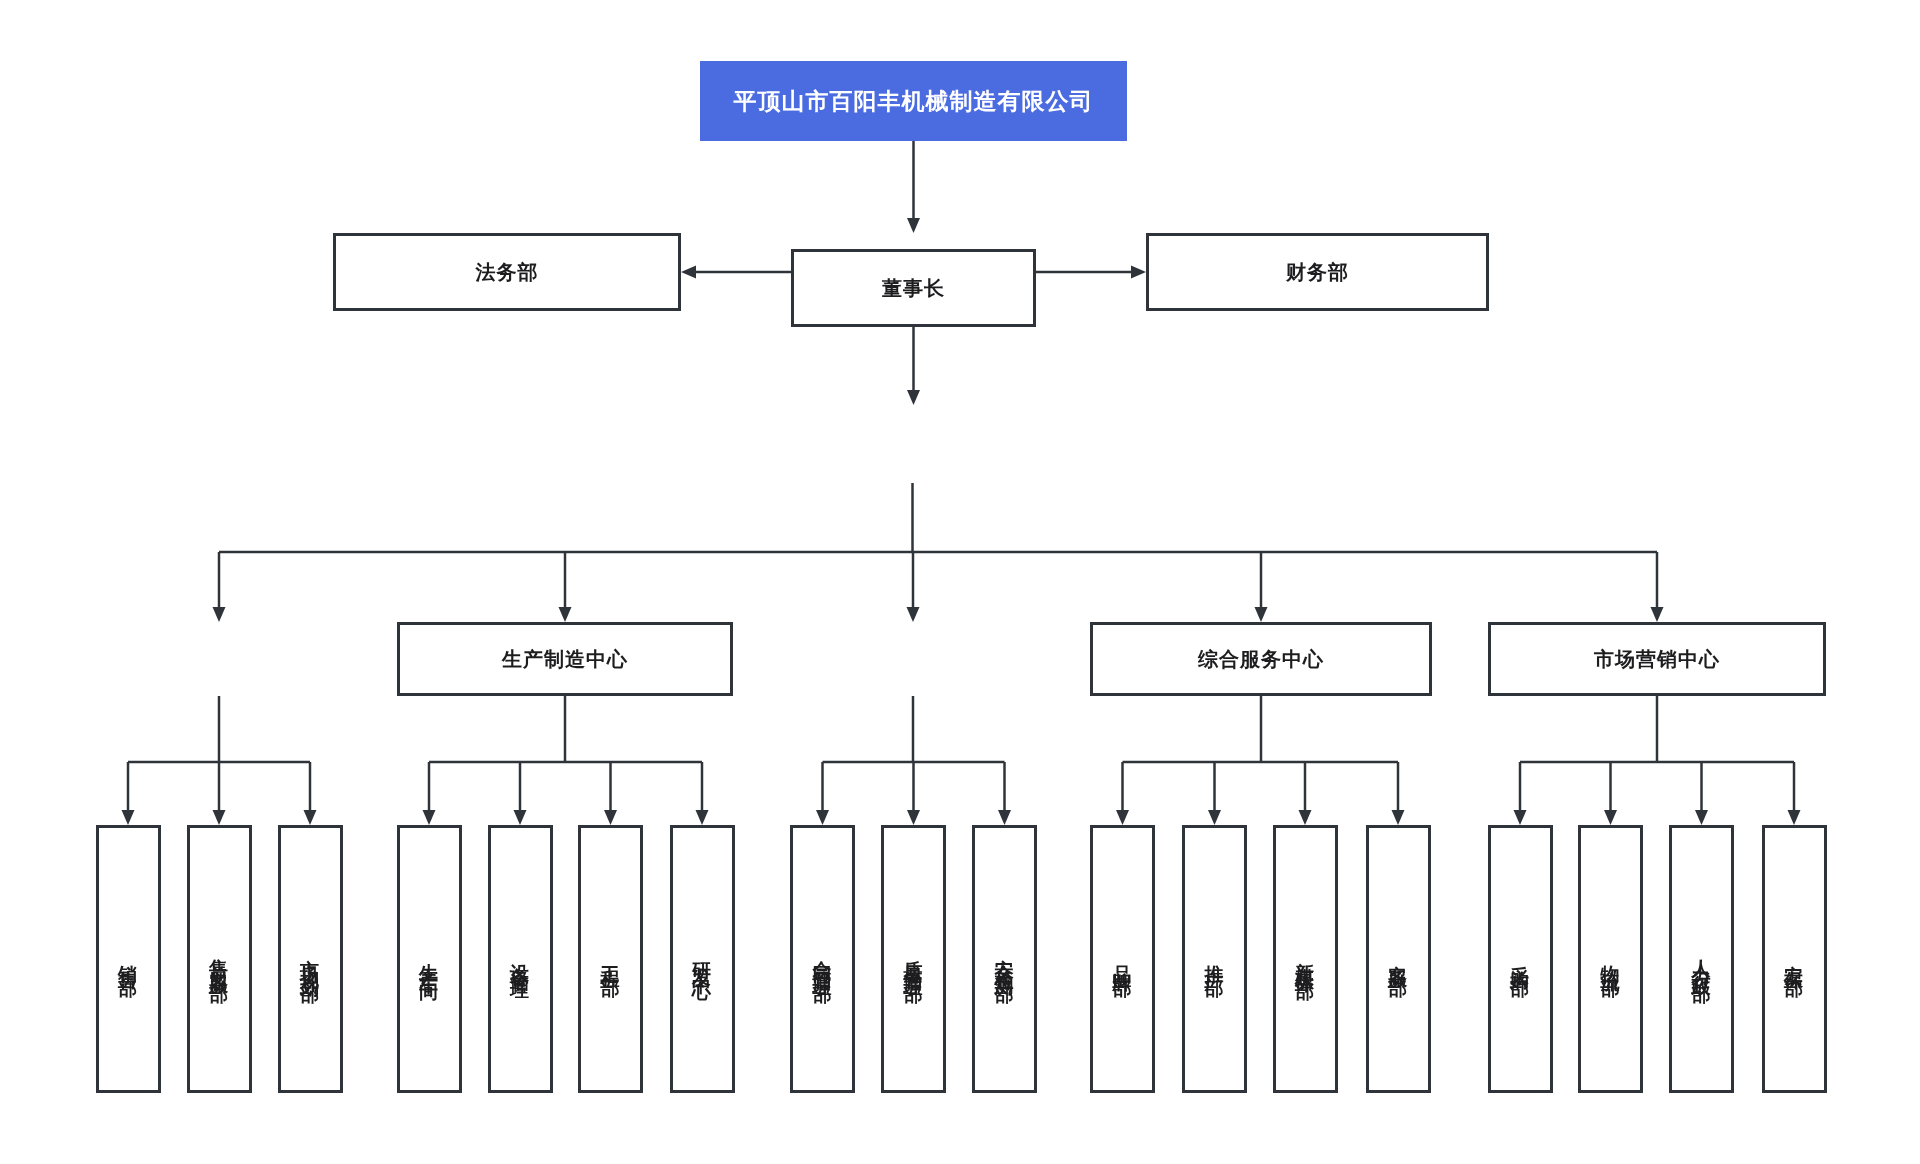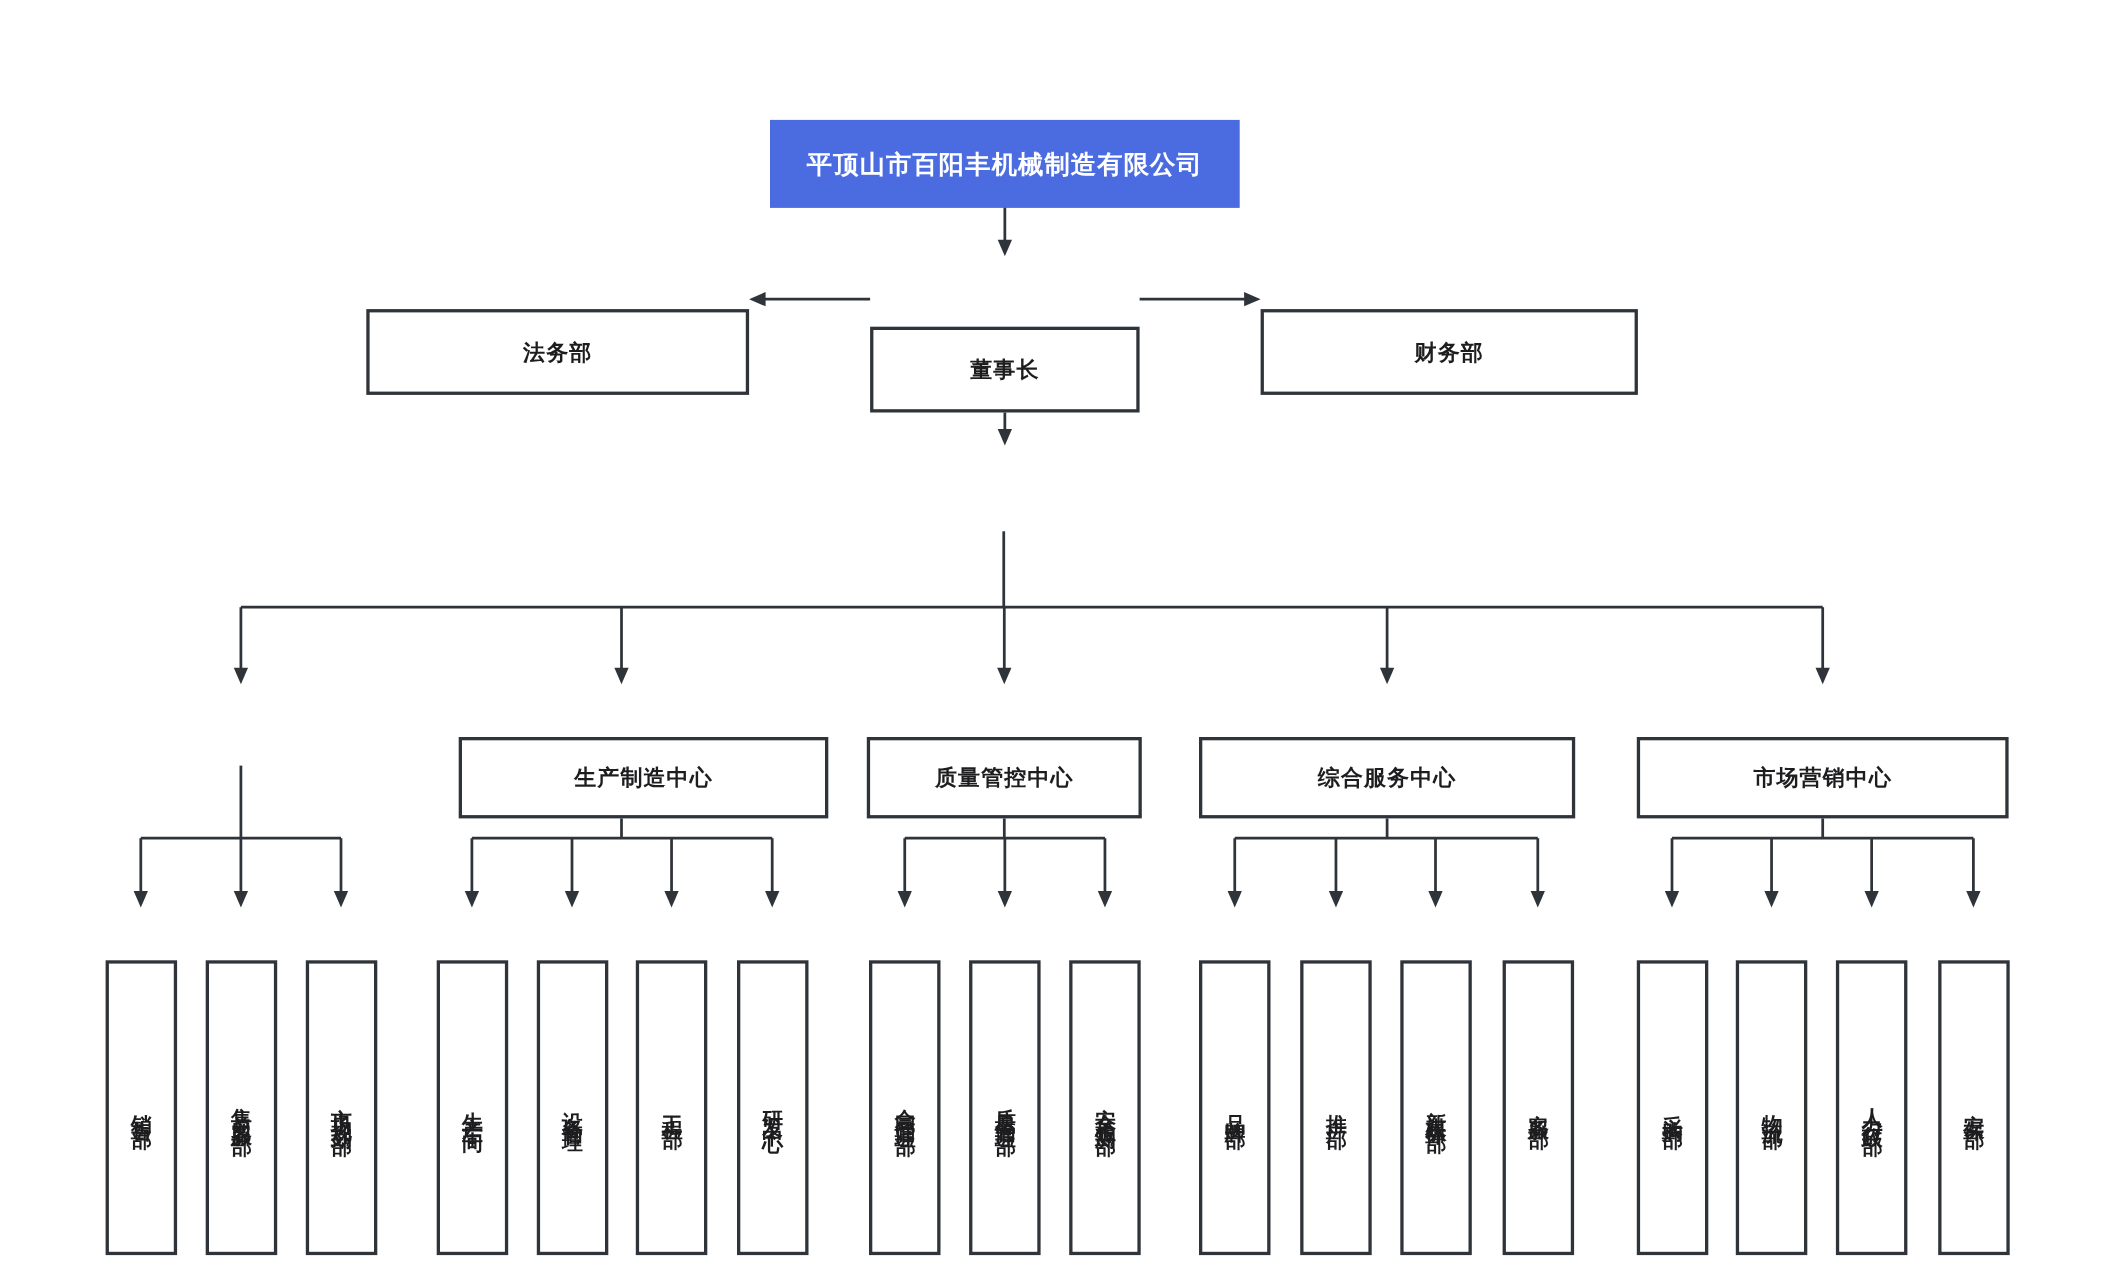--- a/index.html
+++ b/index.html
@@ -10,21 +10,21 @@
   html,body{margin:0;padding:0;background:var(--canvas-bg);}
   .canvas{
     position:relative;width:1920px;height:1164px;background:var(--canvas-bg);
     font-family:"Liberation Sans","DejaVu Sans",sans-serif;overflow:hidden;
   }
   #connector-layer{position:absolute;left:0;top:0;pointer-events:none;}
   .node{
     position:absolute;box-sizing:border-box;background:var(--node-bg);
     border:3px solid var(--node-border);color:var(--node-text);
     display:flex;align-items:center;justify-content:center;
-    font-weight:700;font-size:20px;letter-spacing:1px;margin-top:48px;
+    font-weight:700;font-size:20px;letter-spacing:1px;
   }
   .node.root{
     background:var(--root-bg);border:none;color:var(--root-text);
     font-size:23px;letter-spacing:1px;
   }
   .node.dep span{
     writing-mode:vertical-lr;text-orientation:upright;
     font-size:19px;font-weight:700;letter-spacing:6px;line-height:1;
   }
 </style>
@@ -111,25 +111,22 @@
 
   <div class="node" style="left:791px;top:249px;width:245px;height:78px">
     <span>董事长</span>
   </div>
 
   <div class="node" style="left:1146px;top:233px;width:343px;height:78px">
     <span>财务部</span>
   </div>
 
 
-  <div class="node" style="left:417px;top:622px;width:336px;height:74px">
+  <div class="node" style="left:397px;top:622px;width:336px;height:74px">
     <span>生产制造中心</span>
-  </div>
-  <div class="node" style="left:788px;top:622px;width:250px;height:74px">
-    <span>质量管控中心</span>
   </div>
   <div class="node" style="left:1090px;top:622px;width:342px;height:74px">
     <span>综合服务中心</span>
   </div>
   <div class="node" style="left:1488px;top:622px;width:338px;height:74px">
     <span>市场营销中心</span>
   </div>
 
   <div id="departments">
       <div class="node dep" style="left: 95.5px; top: 825px; width: 65px; height: 268px;">

